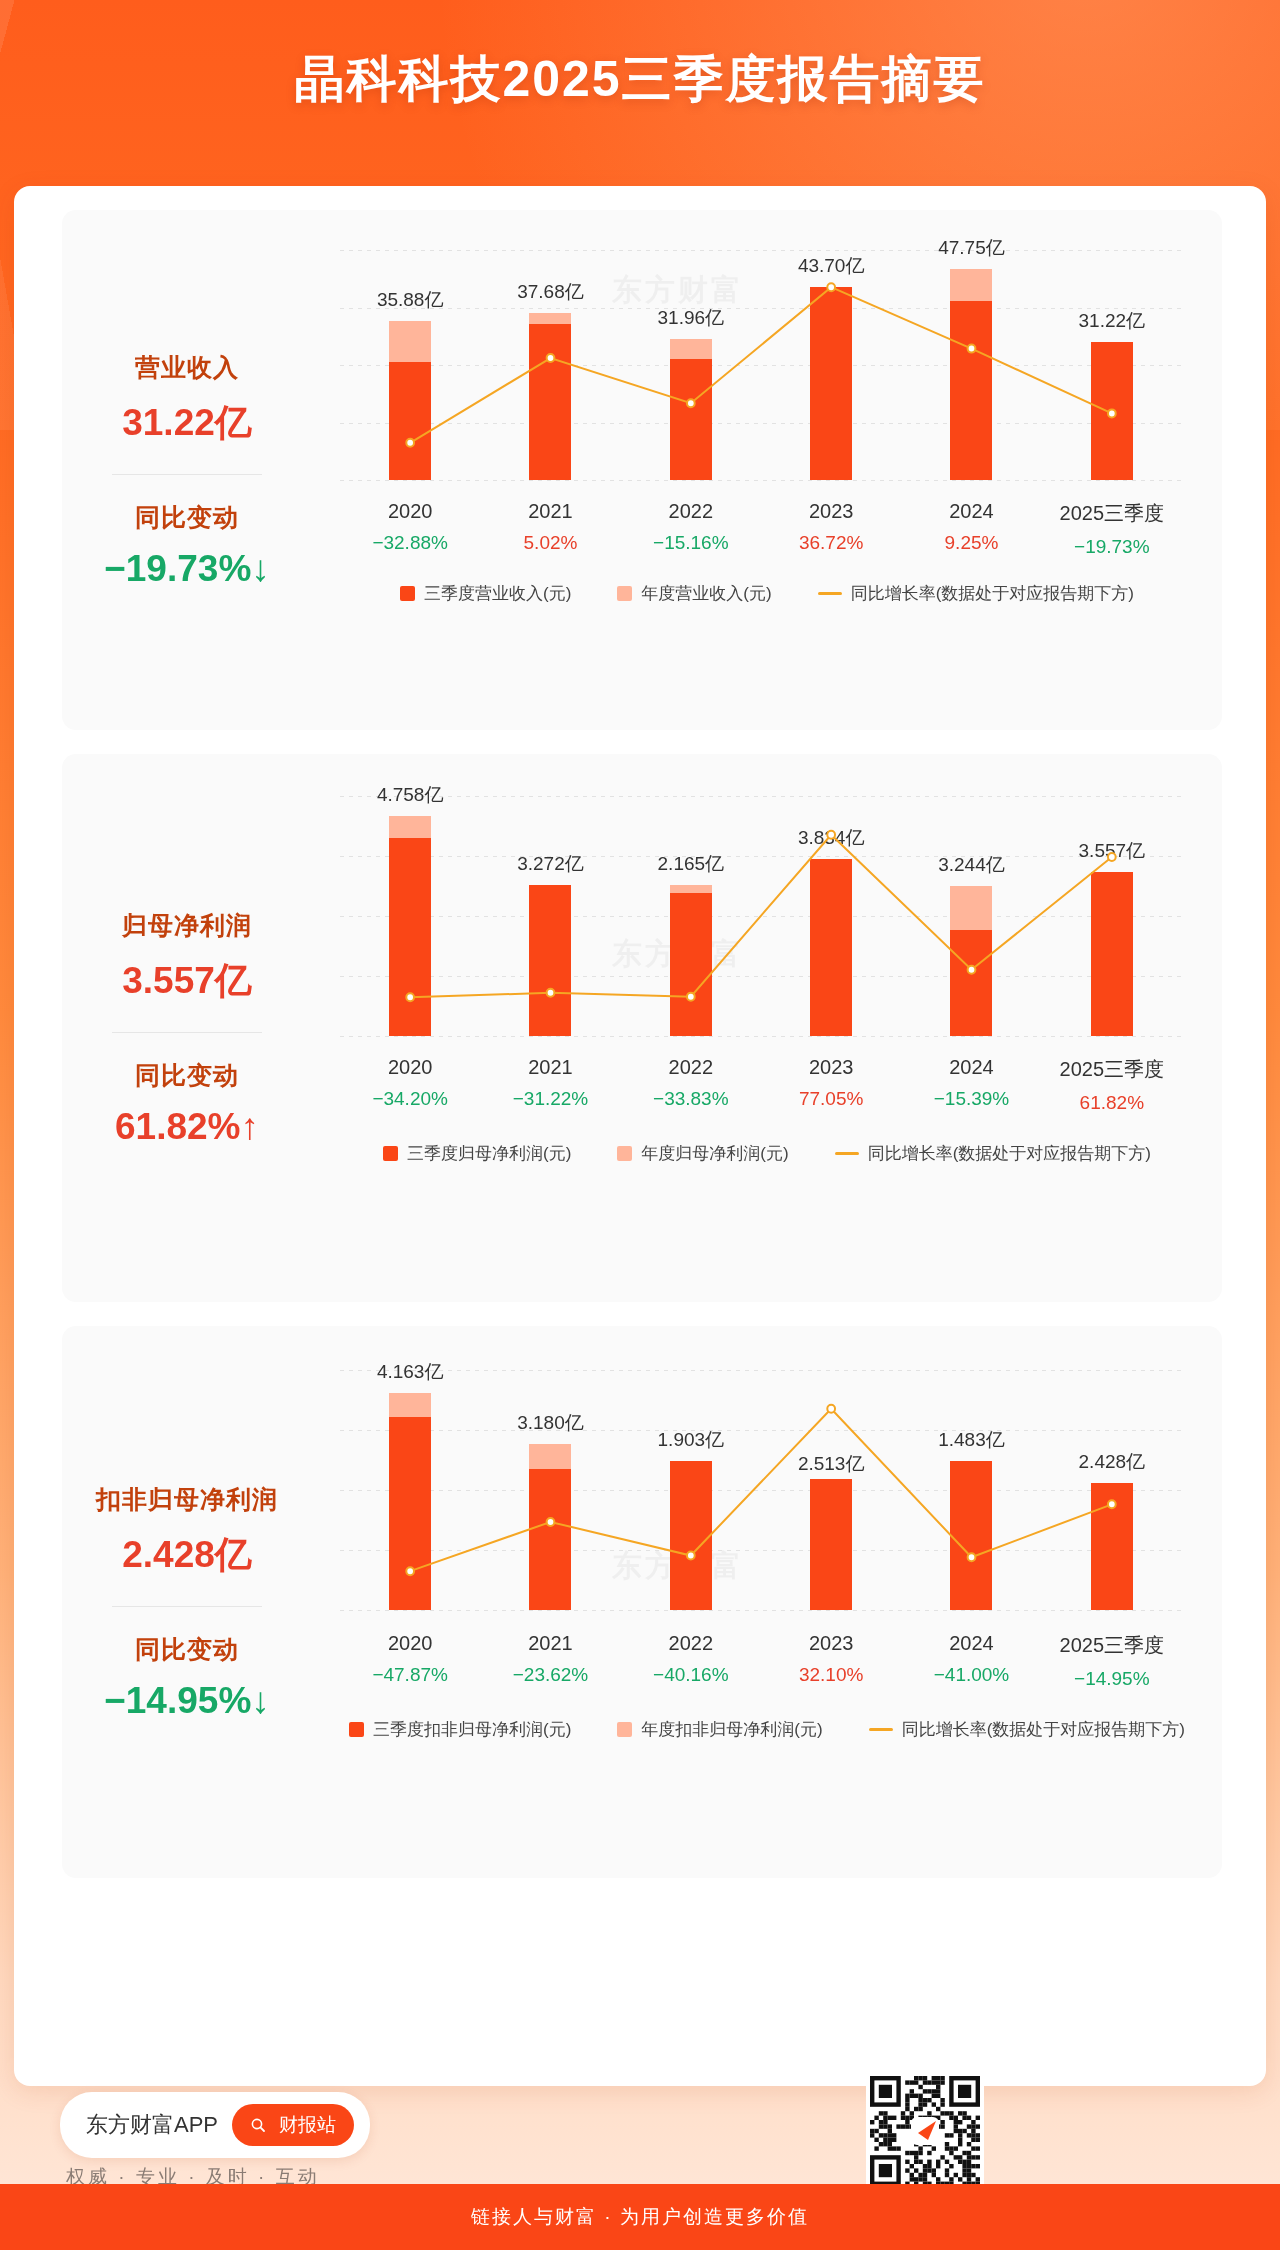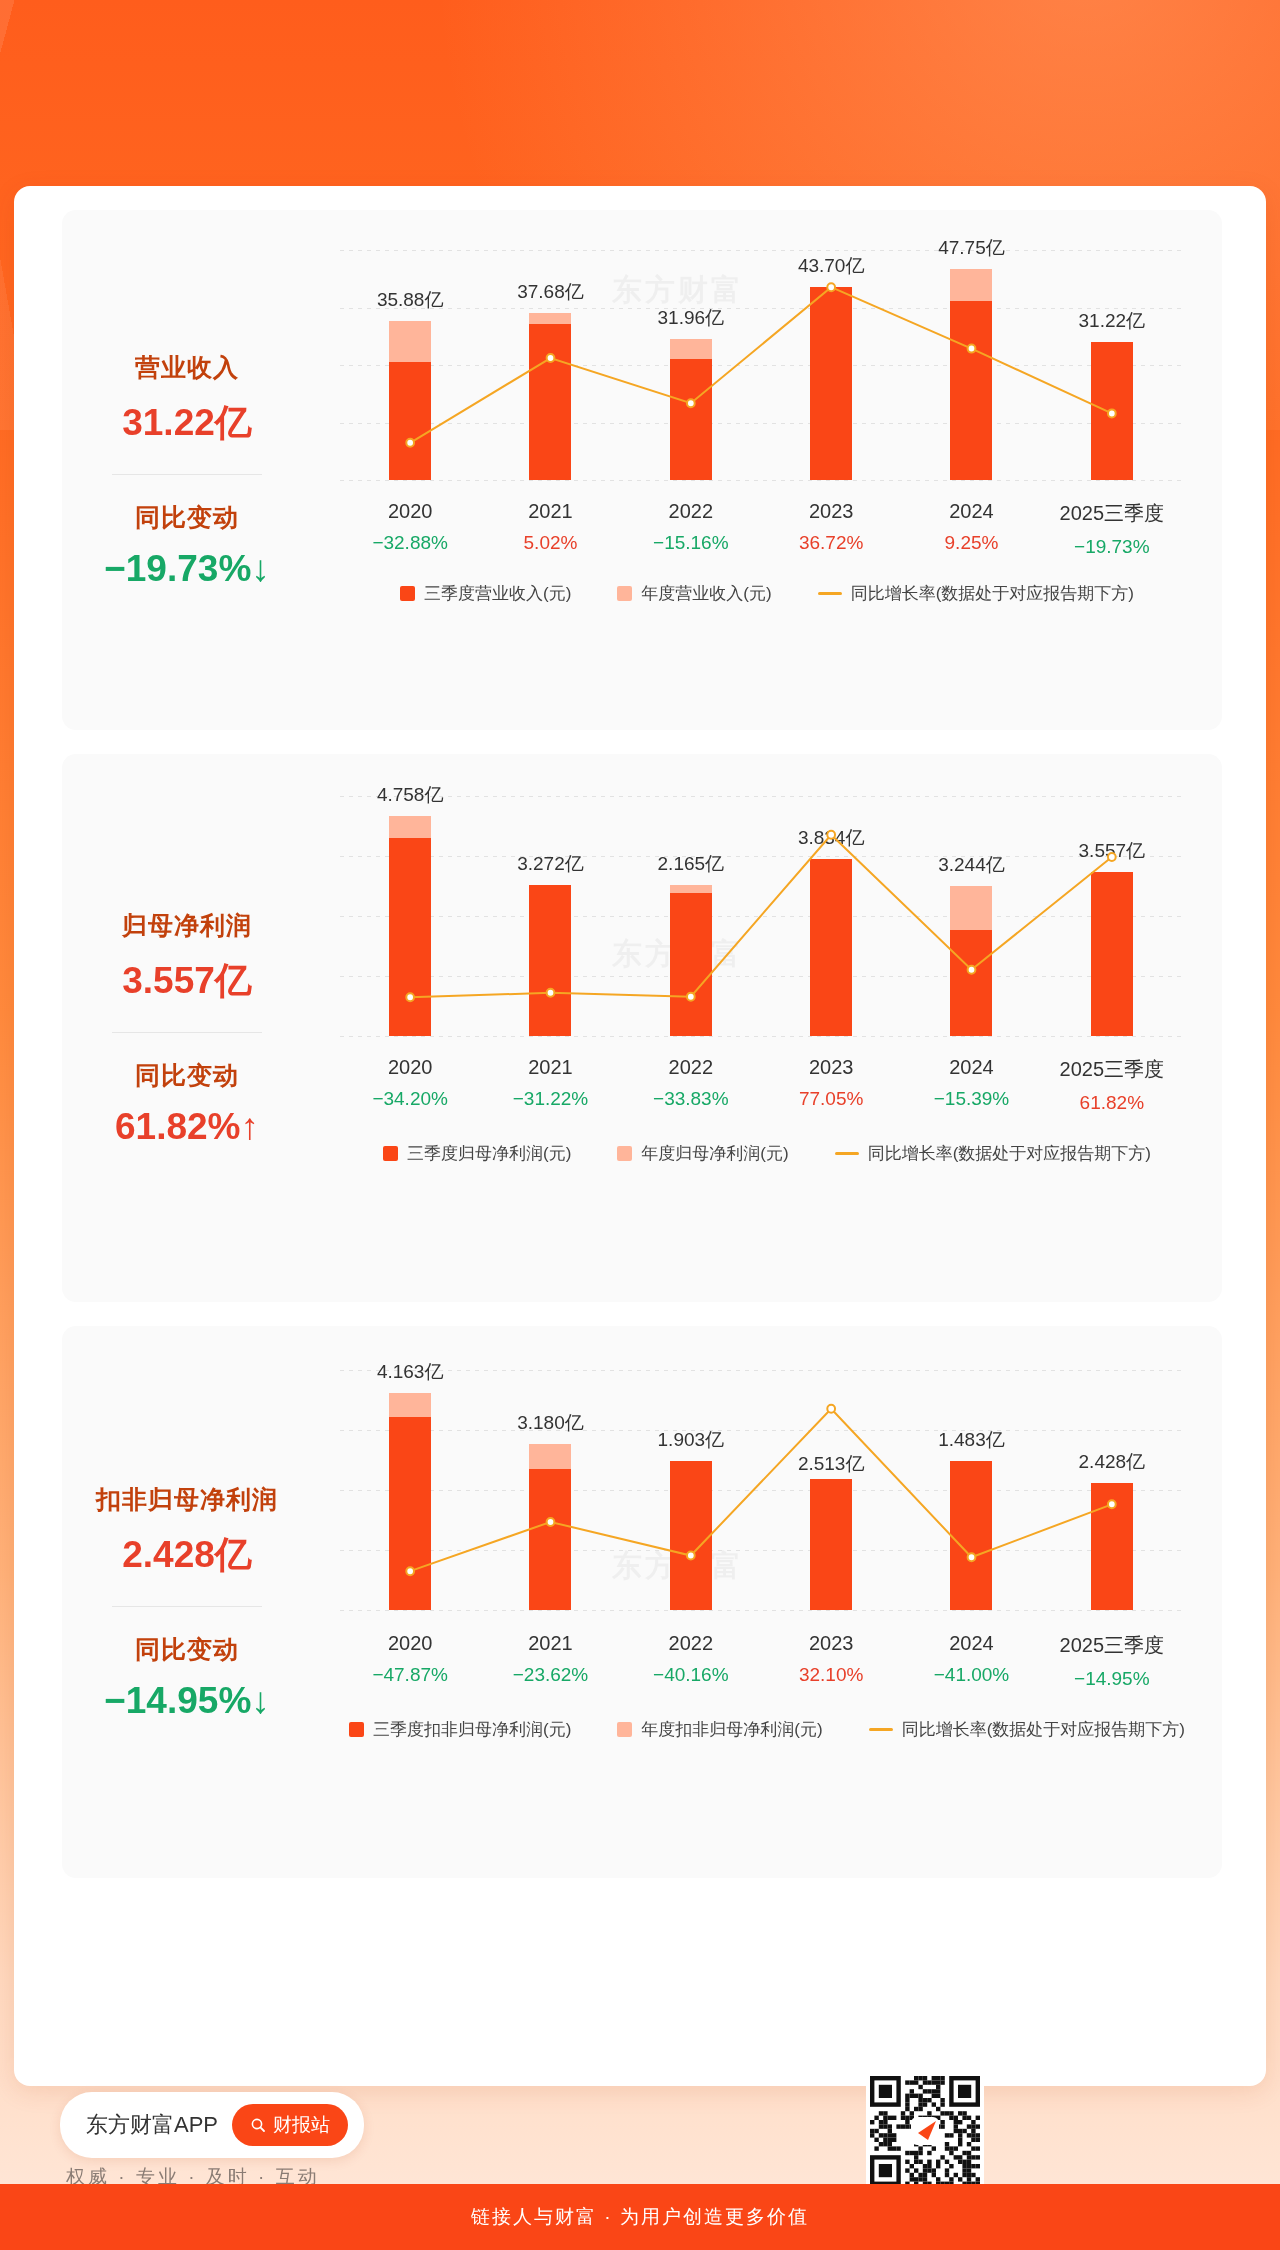--- a/index.html
+++ b/index.html
@@ -92,38 +92,39 @@
     position:absolute; top:2102px; left:0; width:1076px; height:148px;
   }
   .app-pill {
     position:absolute; left:60px; top:-10px;
     display:flex; align-items:center; gap:14px;
     background:#fff; border-radius:32px; padding:12px 16px 12px 26px;
     box-shadow:0 3px 12px rgba(170,60,0,0.12);
   }
   .app-pill .app-name { font-size:22px; color:#333; }
   .app-pill .cb {
-    display:flex; align-items:center; gap:7px;
+    display:flex; align-items:center; gap:13px;
     background:#fa4616; color:#fff; border-radius:22px; padding:8px 18px; font-size:19px;
   }
   .slogan { position:absolute; left:66px; top:62px; font-size:19px; color:#8a7c74; letter-spacing:3px; }
   .qr { position:absolute; right:92px; top:-30px; width:118px; height:118px; background:#fff; padding:4px; }
   .qr-cap { position:absolute; right:72px; top:96px; font-size:17px; color:#6b5c54; }
   .bottombar {
     position:absolute; left:0; bottom:0; width:1280px; height:66px;
     background:#fa4616; color:#fff; font-size:19px;
     display:flex; align-items:center; justify-content:center; letter-spacing:2px;
   }
 </style>
 </head>
 <body>
 
 <div class="bg-rays"></div>
 
 <div class="header">
+  <h1>晶科科技2025三季度报告摘要</h1>
 </div>
 
 <div class="sheet">
   <div class="card card1">
       <div class="summary">
         <div class="sum-block">
           <div class="sum-label">营业收入</div>
           <div class="sum-value red">31.22亿</div>
         </div>
         <div class="sum-divider"></div>

